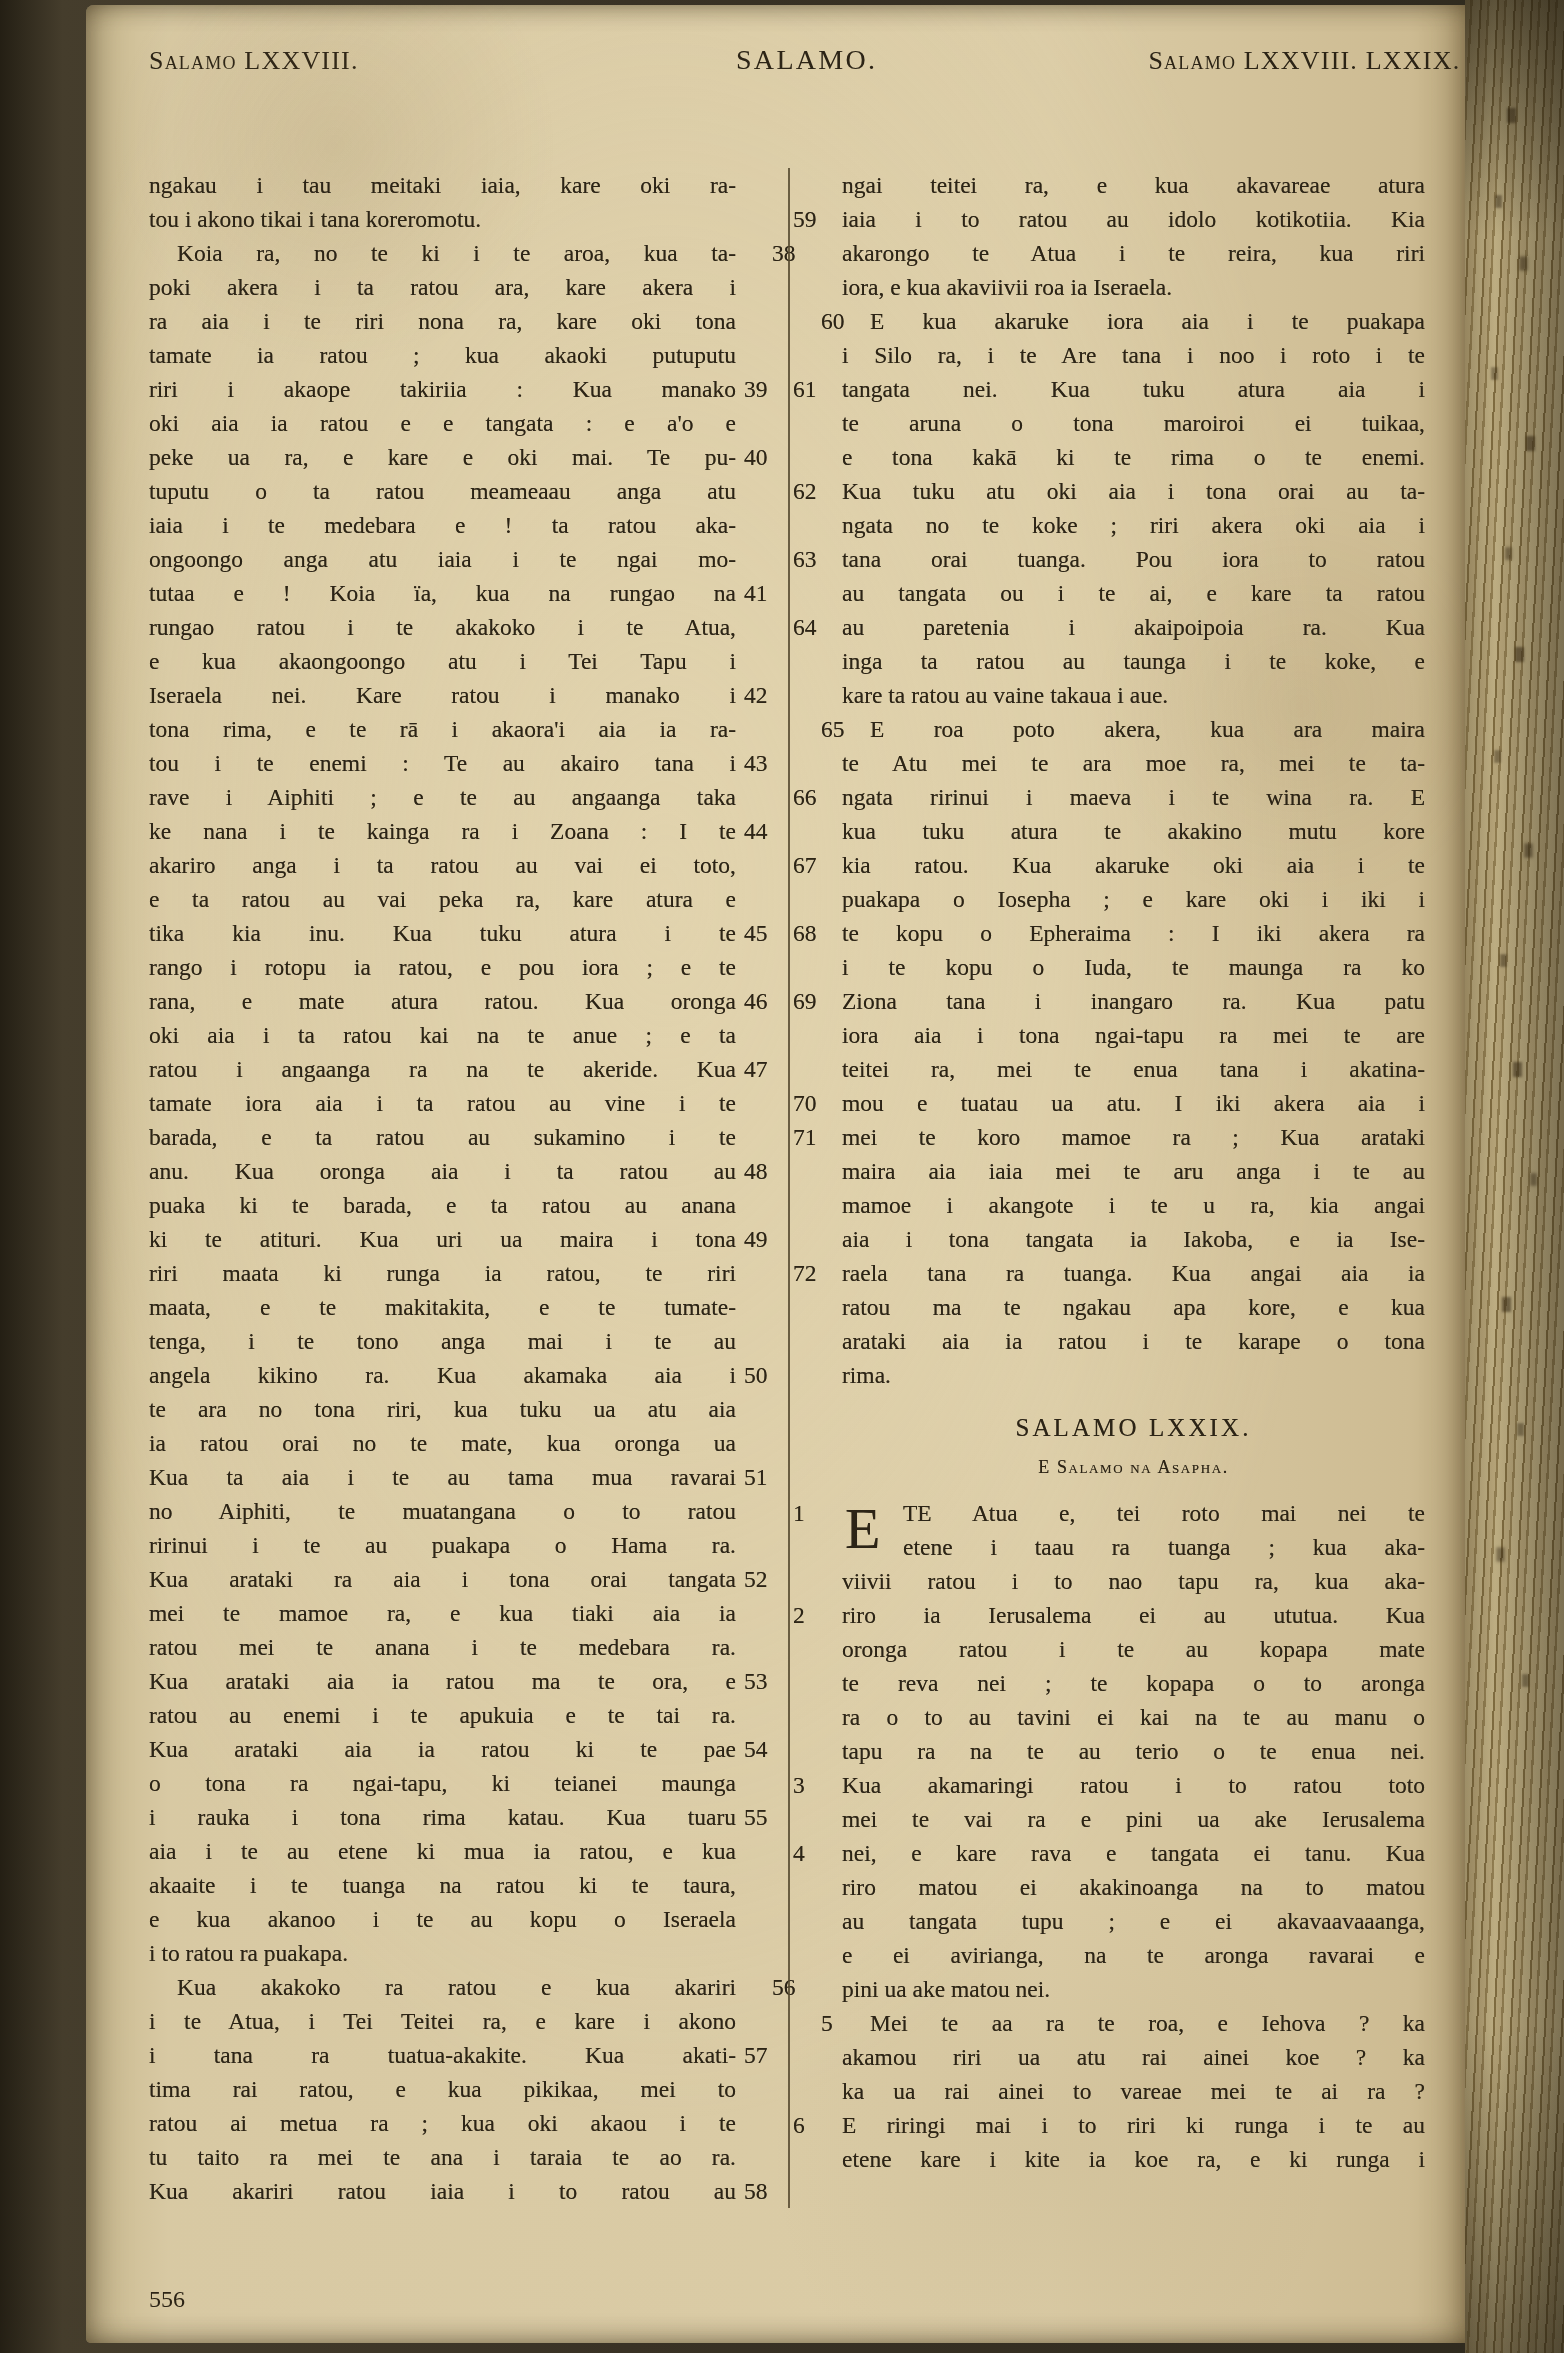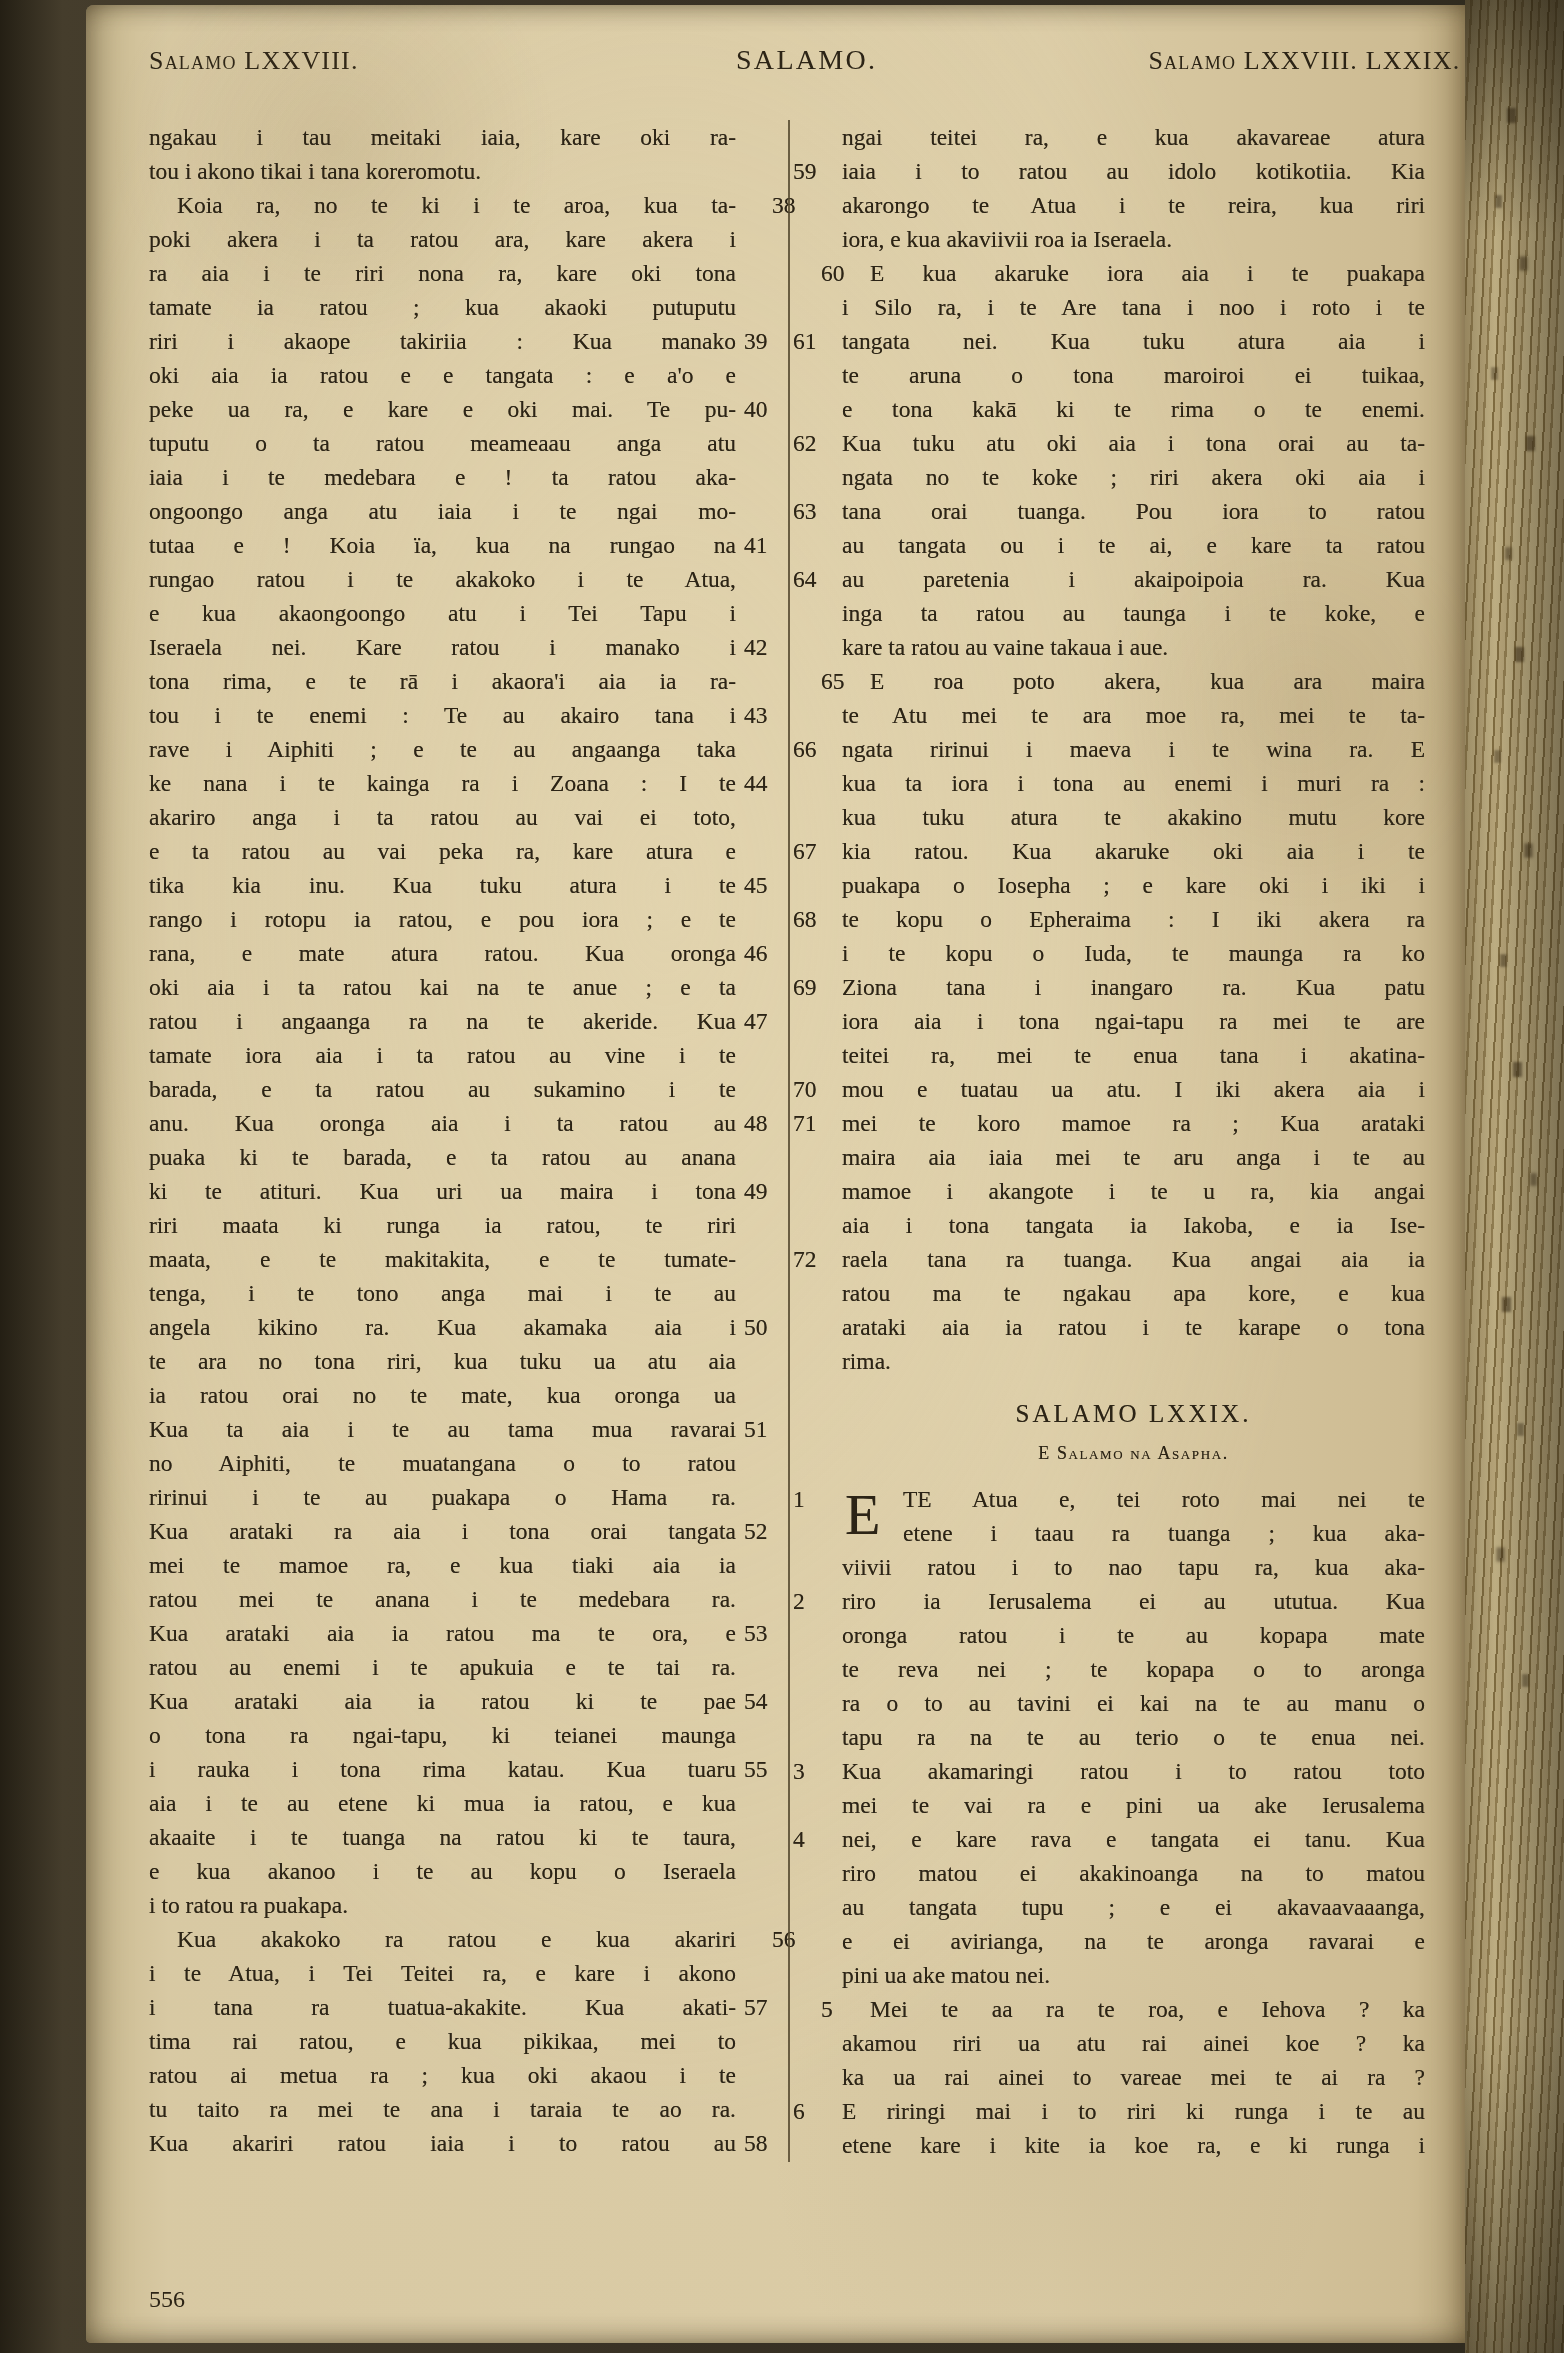--- a/index.html
+++ b/index.html
@@ -37,21 +37,21 @@
   .pagehead{
     display:flex;align-items:baseline;
     padding:39px 56px 0 63px;height:36px;
     font-variant:small-caps;letter-spacing:1.2px;
   }
   .pagehead .lft{flex:0 0 auto;width:587px;font-size:26px;}
   .pagehead .ctr{flex:1 1 auto;text-align:center;font-size:28px;font-variant:normal;letter-spacing:2.3px;}
   .pagehead .rgt{flex:0 0 auto;width:583px;text-align:right;font-size:26px;padding-right:14px;}
 
   
-  .columns{display:flex;margin-top:40px;padding-left:63px;align-items:stretch;}
+  .columns{display:flex;margin-top:88px;padding-left:63px;align-items:stretch;}
   .col{font-size:23.5px;line-height:34px;text-shadow:0 0 0.4px rgba(44,36,22,.55);}
   .col-left{width:587px;}
   .col-right{width:583px;}
   .gutter{width:106px;display:flex;justify-content:center;}
   .rule{width:1.6px;background:#55492f;opacity:.85;}
 
   .line{position:relative;min-height:34px;text-align:justify;text-align-last:justify;}
   .line.indent{text-indent:28px;}
   .line.end{text-align-last:left;font-family:Liberation Serif, serif;}
   .verse{position:absolute;top:0;width:44px;text-align:left;font-size:23.5px;}
@@ -199,21 +199,20 @@
           <div class="line">Kua tuku atu oki aia i tona orai au ta-<span class="verse">62</span></div>
           <div class="line">ngata no te koke ; riri akera oki aia i</div>
           <div class="line">tana orai tuanga.  Pou iora to ratou<span class="verse">63</span></div>
           <div class="line">au tangata ou i te ai, e kare ta ratou</div>
           <div class="line">au paretenia i akaipoipoia ra.  Kua<span class="verse">64</span></div>
           <div class="line">inga ta ratou au taunga i te koke, e</div>
           <div class="line end">kare ta ratou au vaine takaua i aue.</div>
           <div class="line indent">E roa poto akera, kua ara maira<span class="verse">65</span></div>
           <div class="line">te Atu mei te ara moe ra, mei te ta-</div>
           <div class="line">ngata ririnui i maeva i te wina ra.  E<span class="verse">66</span></div>
-          <div class="line">kua ta iora i tona au enemi i muri ra :</div>
           <div class="line">kua tuku atura te akakino mutu kore</div>
           <div class="line">kia ratou.  Kua akaruke oki aia i te<span class="verse">67</span></div>
           <div class="line">puakapa o Iosepha ; e kare oki i iki i</div>
           <div class="line">te kopu o Epheraima : I iki akera ra<span class="verse">68</span></div>
           <div class="line">i te kopu o Iuda, te maunga ra ko</div>
           <div class="line">Ziona tana i inangaro ra.  Kua patu<span class="verse">69</span></div>
           <div class="line">iora aia i tona ngai-tapu ra mei te are</div>
           <div class="line">teitei ra, mei te enua tana i akatina-</div>
           <div class="line">mou e tuatau ua atu.  I iki akera aia i<span class="verse">70</span></div>
           <div class="line">mei te koro mamoe ra ; Kua arataki<span class="verse">71</span></div>

